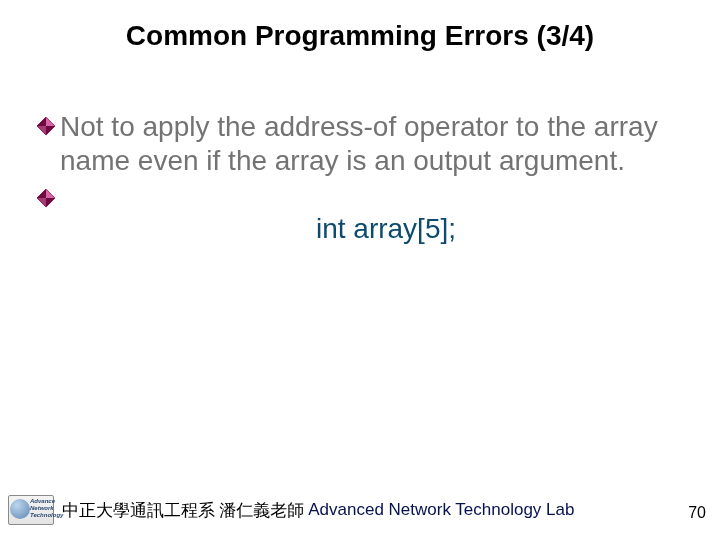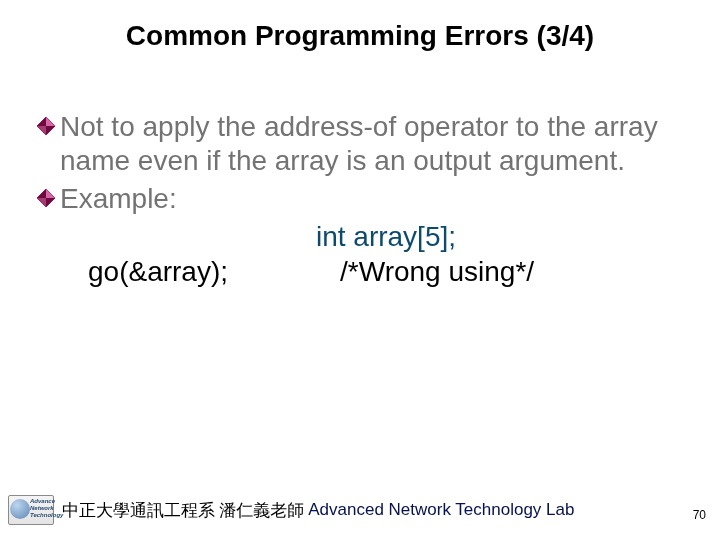--- a/index.html
+++ b/index.html
@@ -14,21 +14,21 @@
   .code-row { display: flex; }
   .code-left { margin-left: 52px; font-size: 28px; line-height: 1.22; }
   .code-right { margin-left: 112px; font-size: 28px; line-height: 1.22; }
   .footer { position: absolute; left: 0; right: 0; bottom: 10px; height: 40px; display: flex; align-items: center; }
   .logo { width: 46px; height: 30px; margin-left: 8px; position: relative; }
   .logo-box { position: absolute; inset: 0; border: 1px solid #8a8a8a; background: linear-gradient(#f4f4f4,#e4e4e4); border-radius: 2px; }
   .logo-globe { position: absolute; left: 2px; top: 4px; width: 20px; height: 20px; border-radius: 50%; background: radial-gradient(circle at 35% 30%, #bcd6ee, #5e86b3); }
   .logo-text { position: absolute; left: 22px; top: 3px; font-size: 6px; line-height: 7px; color: #2b4a73; font-style: italic; font-weight: 700; }
   .footer-cn { margin-left: 8px; font-family: "DFKai-SB","KaiTi","BiauKai","STKaiti",serif; font-size: 17px; color: #000000; }
   .footer-en { margin-left: 4px; font-size: 17px; color: #061251; }
-  .pagenum { position: absolute; right: 14px; bottom: 18px; font-size: 12px; color: #000; }
+  .pagenum { position: absolute; right: 14px; bottom: 18px; font-size: 16px; color: #000; }
   svg.dia { width: 20px; height: 20px; display: block; }
 </style>
 </head>
 <body>
 
 <div class="slide">
 
   <div class="title">Common Programming Errors (3/4)</div>
 
   <div class="body">
@@ -45,29 +45,24 @@
     </div>
 
     <div class="bullet">
       <span class="bullet-icon">
         <svg class="dia" viewBox="0 0 20 20">
           <polygon points="10,1 19,10 10,19 1,10" fill="#6b0a3c" stroke="#9a0f55" stroke-width="1"></polygon>
           <polygon points="10,1 19,10 10,10" fill="#d766a6"></polygon>
           <polygon points="1,10 10,19 10,10" fill="#a63b74"></polygon>
         </svg>
       </span>
-      <span class="bullet-text">Example:</span>
     </div>
 
     <div class="sub">int array[5];</div>
 
-    <div class="code-row">
-      <span class="code-left">go(&amp;array);</span>
-      <span class="code-right">/*Wrong using*/</span>
-    </div>
 
   </div>
 
   <div class="footer">
     <div class="logo">
       <div class="logo-box"></div>
       <div class="logo-globe"></div>
       <div class="logo-text">
         <span>Advance</span><br>
         <span>Network</span><br>

